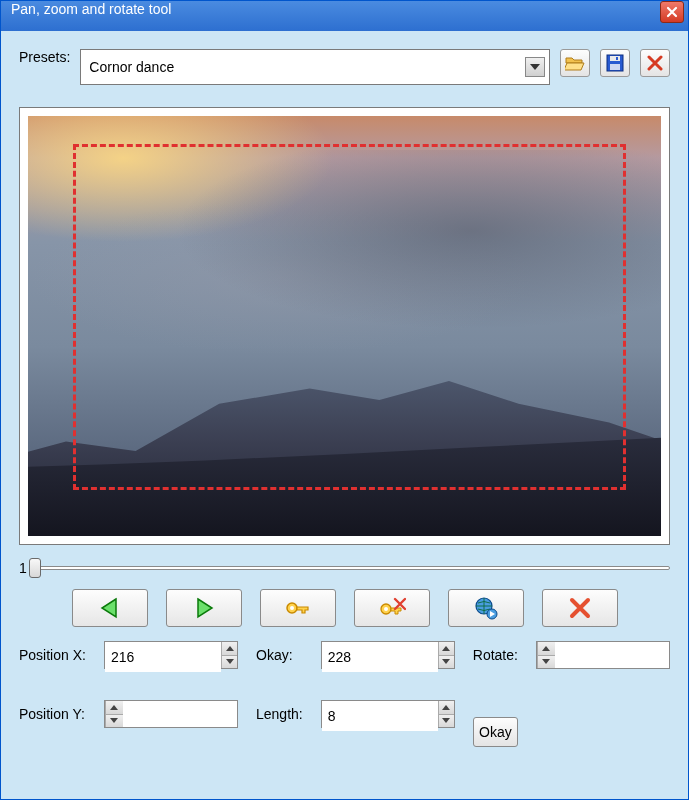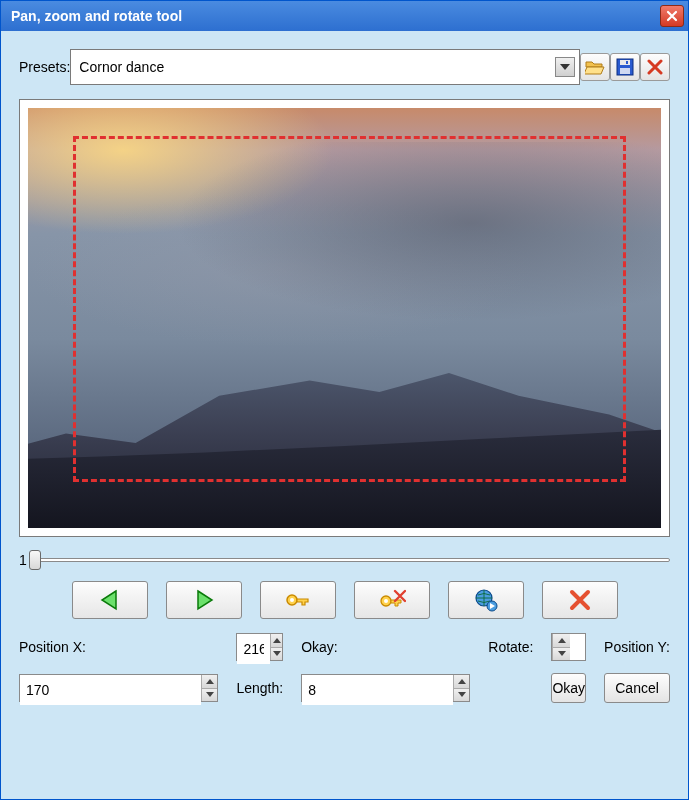--- a/index.html
+++ b/index.html
@@ -16,46 +16,46 @@
   height: 800px;
   border: 1px solid #0055cc;
   background: #cde6f5;
   display: flex;
   flex-direction: column;
 }
 .titlebar {
   height: 30px;
   background: linear-gradient(#4a8be0, #2d6fd0);
   display: flex;
-  align-items: center;
+  align-items: flex-start;
   padding: 0 4px 0 10px;
   color: #fff;
-  font-weight: bold;
+  font-weight: normal;
   font-size: 14px;
   gap: 16px;
 }
 .titlebar-text { flex: 1; }
 .close-btn {
   width: 24px; height: 22px;
   background: linear-gradient(#f07a6a, #d43a24);
   border: 1px solid #8b2a18;
   border-radius: 3px;
   display: flex; align-items: center; justify-content: center;
   cursor: pointer;
 }
 .client {
   flex: 1;
   padding: 18px;
   display: flex;
   flex-direction: column;
 }
 .presets-row {
   display: flex;
-  align-items: center;
-  margin-bottom: 14px;
+  gap: 10px;
+  margin-bottom: 22px;
 }
 .label { font-size: 14px; }
 .preset-dropdown {
   flex: 1;
   height: 36px;
   background: #fff;
   border: 1px solid #7a7a7a;
   display: flex;
   align-items: center;
   padding: 0 4px 0 8px;
@@ -165,21 +165,21 @@
 .spin-up,.spin-down {
   flex:1; display:flex; align-items:center; justify-content:center;
   background:linear-gradient(#f0f0f0,#d8d8d8); cursor:pointer;
 }
 .spin-up { border-bottom:1px solid #aaa; }
 .dlg-btn {
   height: 30px;
   background: linear-gradient(#fdfdfd,#e4e4e4);
   border:1px solid #8a8a8a; border-radius:3px;
   font-size:14px; cursor:pointer;
-  display:flex; align-items:center; justify-content:center;
+  display:flex; align-items:center; justify-content:center;margin-top:36px;
 }
 .svg-ico { display:block; }
 </style>
 </head>
 <body>
 
 <div class="window">
   <div class="titlebar">
     <span class="titlebar-text">Pan, zoom and rotate tool</span>
     <div class="close-btn">
@@ -293,40 +293,54 @@
             </div>
           <div class="spin-down">
               <svg width="8" height="5">
                 <path d="M0 0 L4 5 L8 0 Z" fill="#444"></path>
               </svg>
             </div>
         </div>
       </div>
 
       <span class="plabel">Okay:</span>
+      <div class="spin">
+        <input value="228" style="">
+        <div class="spin-btns">
+          <div class="spin-up">
+              <svg width="8" height="5">
+                <path d="M0 5 L4 0 L8 5 Z" fill="#444"></path>
+              </svg>
+            </div>
+          <div class="spin-down">
+              <svg width="8" height="5">
+                <path d="M0 0 L4 5 L8 0 Z" fill="#444"></path>
+              </svg>
+            </div>
+        </div>
+      </div>
 
       <span class="plabel">Rotate:</span>
       <div class="spin">
         <div class="spin-btns">
           <div class="spin-up">
               <svg width="8" height="5">
                 <path d="M0 5 L4 0 L8 5 Z" fill="#444"></path>
               </svg>
             </div>
           <div class="spin-down">
               <svg width="8" height="5">
                 <path d="M0 0 L4 5 L8 0 Z" fill="#444"></path>
               </svg>
             </div>
         </div>
       </div>
 
       <span class="plabel">Position Y:</span>
       <div class="spin">
-        <input value="170" style="">
         <div class="spin-btns">
           <div class="spin-up">
               <svg width="8" height="5">
                 <path d="M0 5 L4 0 L8 5 Z" fill="#444"></path>
               </svg>
             </div>
           <div class="spin-down">
               <svg width="8" height="5">
                 <path d="M0 0 L4 5 L8 0 Z" fill="#444"></path>
               </svg>
@@ -345,17 +359,16 @@
             </div>
           <div class="spin-down">
               <svg width="8" height="5">
                 <path d="M0 0 L4 5 L8 0 Z" fill="#444"></path>
               </svg>
             </div>
         </div>
       </div>
 
       <div class="dlg-btn" style="margin-right: 0px; grid-column: 5;">Okay</div>
-      <div class="dlg-btn" style="grid-column:6">Cancel</div>
     </div>
 
   </div>
 </div>
 
 </body></html>

